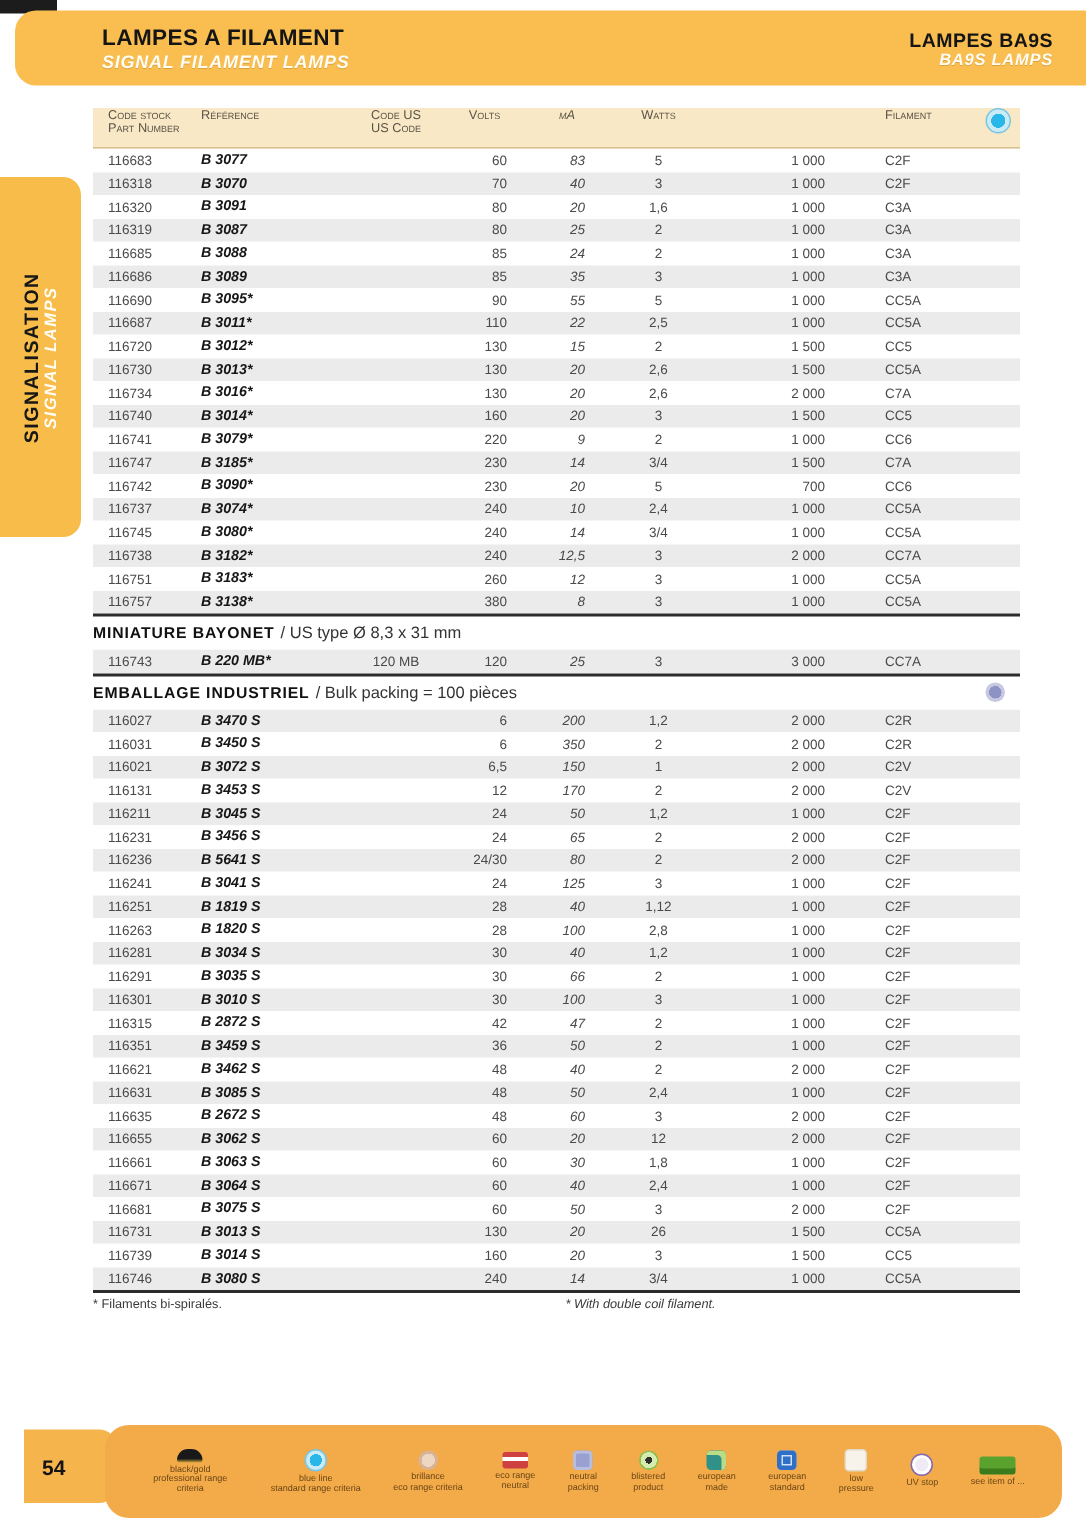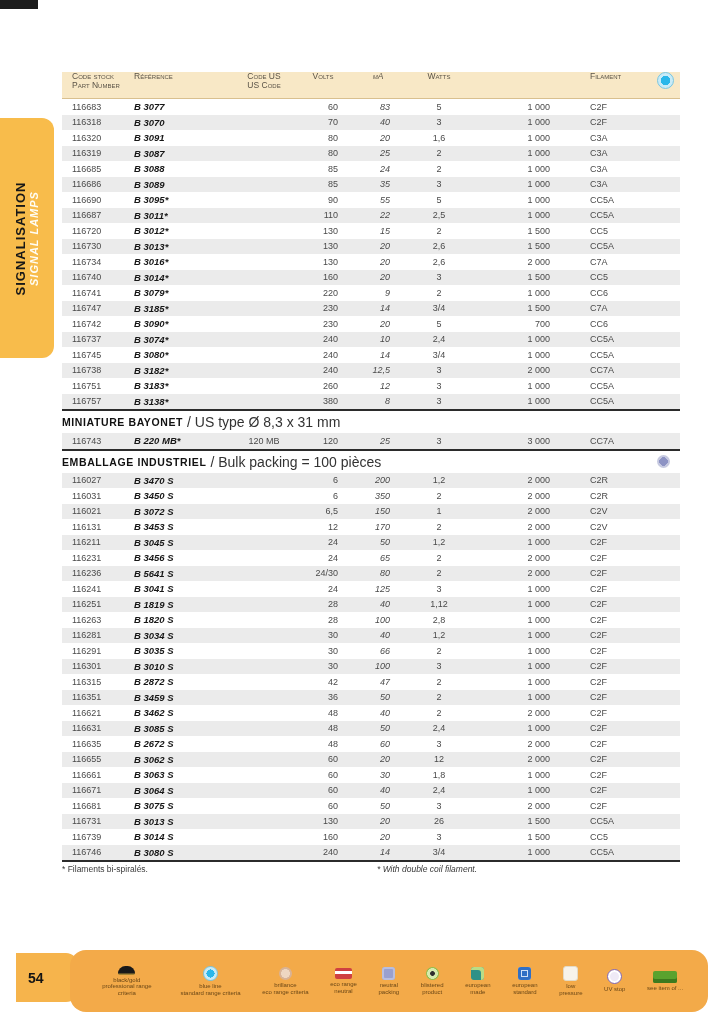--- a/index.html
+++ b/index.html
@@ -43,21 +43,21 @@
   .c4{width:56px;text-align:right;padding-right:16px;box-sizing:border-box;font-style:italic;}
   .c5{width:66px;text-align:center;}
   .c6{width:92px;text-align:right;padding-right:14px;box-sizing:border-box;}
   .c7{width:86px;text-align:left;padding-left:26px;box-sizing:border-box;}
   .c8{width:30px;display:flex;justify-content:center;}
   .thead .c3,.thead .c4,.thead .c5{text-align:center;padding:0;}
   .thead .c6{text-align:left;padding:0 0 0 20px;margin-top:44px;}
 
   .sec{position:relative;height:22px;border-top:2px solid #2b2b2b;display:flex;align-items:center;background:#fff;}
   .sec-t{font-size:10.5px;font-weight:800;color:#111;letter-spacing:.6px;}
-  .sec-s{font-size:14px;color:#333;margin-left:4px;}
+  .sec-s{font-size:11px;color:#333;margin-left:4px;}
   #tbody{border-bottom:2px solid #2b2b2b;}
 
   .footnotes{position:absolute;left:62px;top:864px;width:618px;font-size:8.5px;color:#3a3a3a;}
   .fn-right{position:absolute;left:315px;font-style:italic;}
 
   
   .page-tab{position:absolute;left:16px;bottom:22px;width:62px;height:49px;background:#f6b44c;
             border-radius:0 12px 12px 0;display:flex;align-items:center;}
   .page-tab span{font-size:14px;font-weight:800;color:#141414;margin-left:12px;}
   .legend-bar{position:absolute;left:70px;right:16px;bottom:12px;height:62px;background:#f3aa49;
@@ -84,20 +84,30 @@
   .ico-sm{position:absolute;right:10px;top:4px;width:13px;height:13px;border-radius:50%;
       background:radial-gradient(circle,#8d93c4 0 45%,#c6c9e0 46%);}
 </style>
 </head>
 <body>
 
 <div class="sheet">
   <div class="corner-black"></div>
   <div class="spine"></div>
 
+  <div class="banner">
+    <div class="banner-left">
+      <div class="b-t1">LAMPES A FILAMENT</div>
+      <div class="b-t2">SIGNAL FILAMENT LAMPS</div>
+    </div>
+    <div class="banner-right">
+      <div class="b-t1">LAMPES BA9S</div>
+      <div class="b-t2">BA9S LAMPS</div>
+    </div>
+  </div>
 
   <div class="side-tab">
     <div class="rot">
       <div class="s1">SIGNALISATION</div>
       <div class="s2">SIGNAL LAMPS</div>
     </div>
   </div>
 
   <div class="table">
     <div class="thead">

